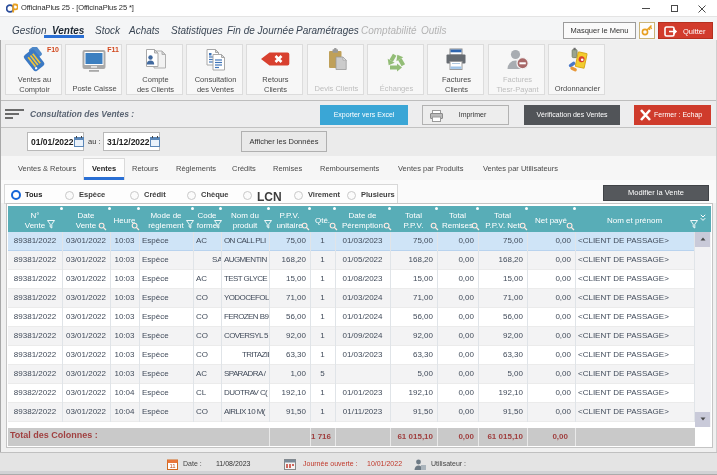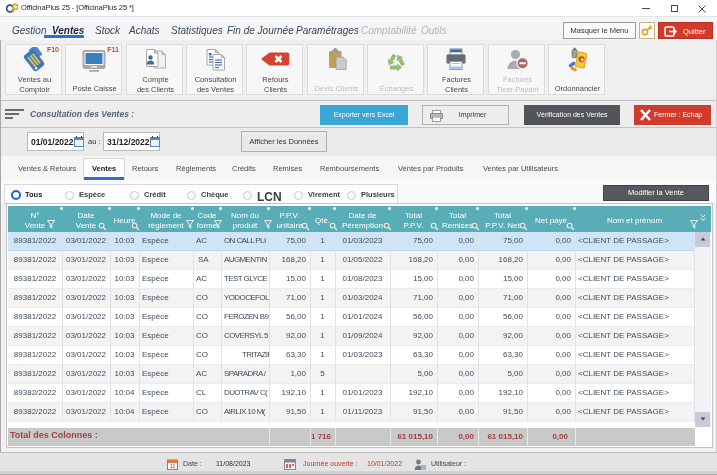--- a/index.html
+++ b/index.html
@@ -405,21 +405,21 @@
       <div class="cell" style="left:429px;width:41px;text-align:right;padding-right:4px;">0,00</div>
       <div class="cell" style="left:470px;width:49px;text-align:right;padding-right:4px;">75,00</div>
       <div class="cell" style="left:519px;width:48px;text-align:right;padding-right:4px;">0,00</div>
       <div class="cell" style="left:567px;width:119px;text-align:left;padding-left:3px;">&lt;CLIENT DE PASSAGE&gt;</div>
     </div>
 <div class="row alt" style="top:251px;">
       <div class="cell" style="left:0px;width:54px;text-align:center;">89381/2022</div>
       <div class="cell" style="left:54px;width:48px;text-align:center;">03/01/2022</div>
       <div class="cell" style="left:102px;width:29px;text-align:center;">10:03</div>
       <div class="cell" style="left:131px;width:54px;text-align:left;padding-left:3px;">Espèce</div>
-      <div class="cell" style="left:185px;width:28px;text-align:left;padding-left:5px;">SA</div>
+      <div class="cell" style="left:185px;width:28px;text-align:left;padding-left:19px;">SA</div>
       <div class="cell" style="left:213px;width:48px;text-align:left;padding-left:3px;letter-spacing:-0.6px;">AUGMENTIN</div>
       <div class="cell" style="left:261px;width:41px;text-align:right;padding-right:4px;">168,20</div>
       <div class="cell" style="left:302px;width:25px;text-align:center;">1</div>
       <div class="cell" style="left:327px;width:55px;text-align:center;">01/05/2022</div>
       <div class="cell" style="left:382px;width:47px;text-align:right;padding-right:4px;">168,20</div>
       <div class="cell" style="left:429px;width:41px;text-align:right;padding-right:4px;">0,00</div>
       <div class="cell" style="left:470px;width:49px;text-align:right;padding-right:4px;">168,20</div>
       <div class="cell" style="left:519px;width:48px;text-align:right;padding-right:4px;">0,00</div>
       <div class="cell" style="left:567px;width:119px;text-align:left;padding-left:3px;">&lt;CLIENT DE PASSAGE&gt;</div>
     </div>

